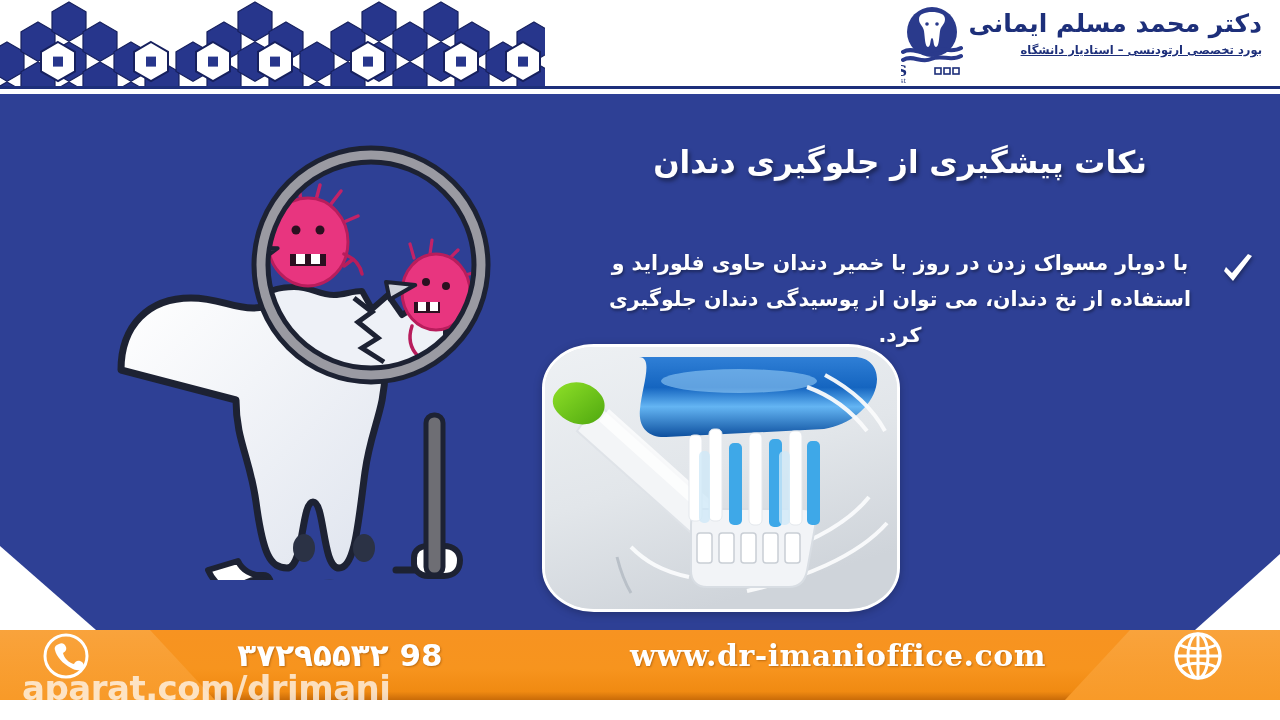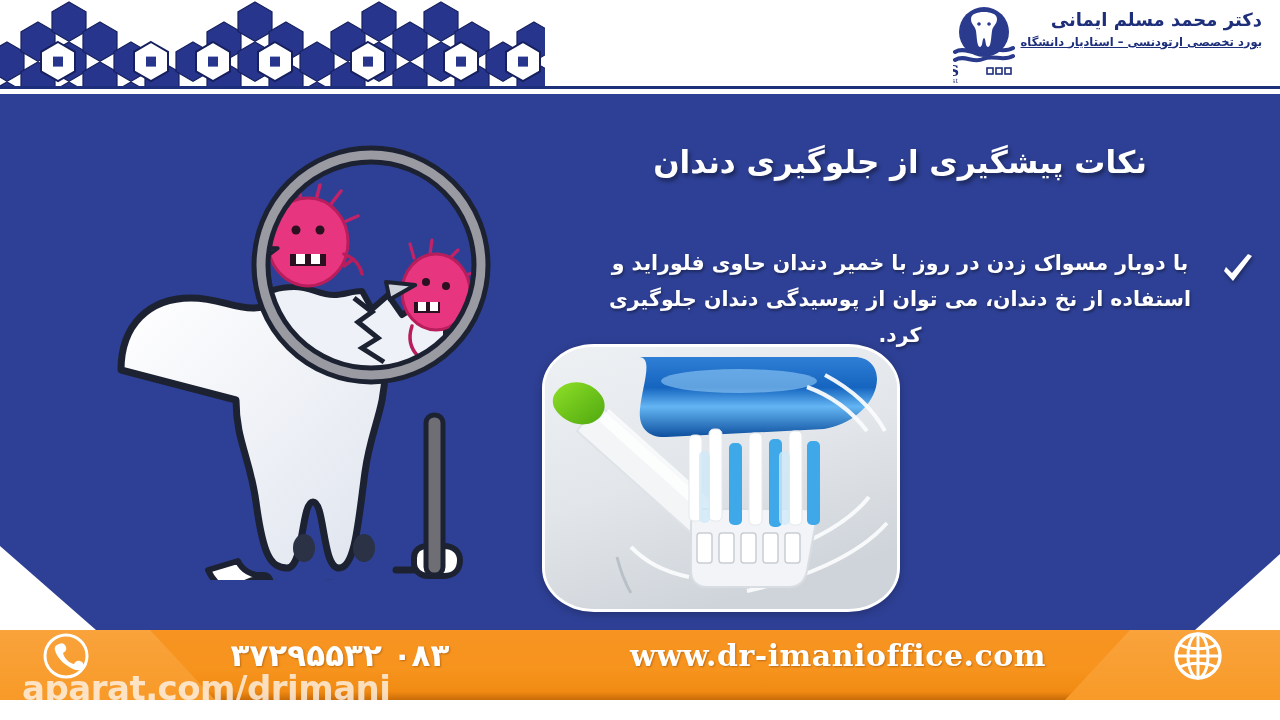--- a/index.html
+++ b/index.html
@@ -13,21 +13,21 @@
   
   .header { position:absolute; left:0; top:0; width:1280px; height:90px; background:#ffffff; }
 
   .hex-band { position:absolute; left:0; top:0; width:545px; height:88px; overflow:hidden; }
 
   .brand { position:absolute; right:18px; top:6px; text-align:right; display:flex; align-items:flex-start; gap:6px; flex-direction:row-reverse; }
   .brand-logo { width:62px; height:78px; flex:0 0 62px; }
   .brand-text { padding-top:4px; }
   .doctor-name {
     font-family:"DejaVu Sans", sans-serif;
-    font-size:18px; font-weight:bold; color:#1d2f7a;
+    font-size:25px; font-weight:bold; color:#1d2f7a;
     line-height:1.15; white-space:nowrap; letter-spacing:0px;
   }
   .doctor-sub {
     font-family:"DejaVu Sans", sans-serif;
     font-size:11.5px; font-weight:bold; color:#1d2f7a;
     margin-top:4px; white-space:nowrap;text-decoration:underline;
   }
 
   .header-rule { position:absolute; left:0; top:86px; width:1280px; height:3px; background:#1d2f7a; }
   .header-gap  { position:absolute; left:0; top:89px; width:1280px; height:5px; background:#ffffff; }
@@ -394,18 +394,18 @@
     <svg viewBox="0 0 52 52" width="52" height="52">
       <circle cx="26" cy="26" r="22" fill="none" stroke="#ffffff" stroke-width="3.4"></circle>
       <ellipse cx="26" cy="26" rx="10" ry="22" fill="none" stroke="#ffffff" stroke-width="3"></ellipse>
       <line x1="26" y1="4" x2="26" y2="48" stroke="#ffffff" stroke-width="3"></line>
       <line x1="4" y1="26" x2="48" y2="26" stroke="#ffffff" stroke-width="3"></line>
       <path d="M8 15c10 5 26 5 36 0" fill="none" stroke="#ffffff" stroke-width="3"></path>
       <path d="M8 37c10-5 26-5 36 0" fill="none" stroke="#ffffff" stroke-width="3"></path>
     </svg>
   </div>
 
-  <div class="phone-number">۰۸۳ ۳۷۲۹۵۵۳۲</div>
+  <div class="phone-number">98 ۳۷۲۹۵۵۳۲</div>
   <div class="website">www.dr-imanioffice.com</div>
 
   <div class="watermark">aparat.com/drimani</div>
 
 </div>
 
 </body></html>

